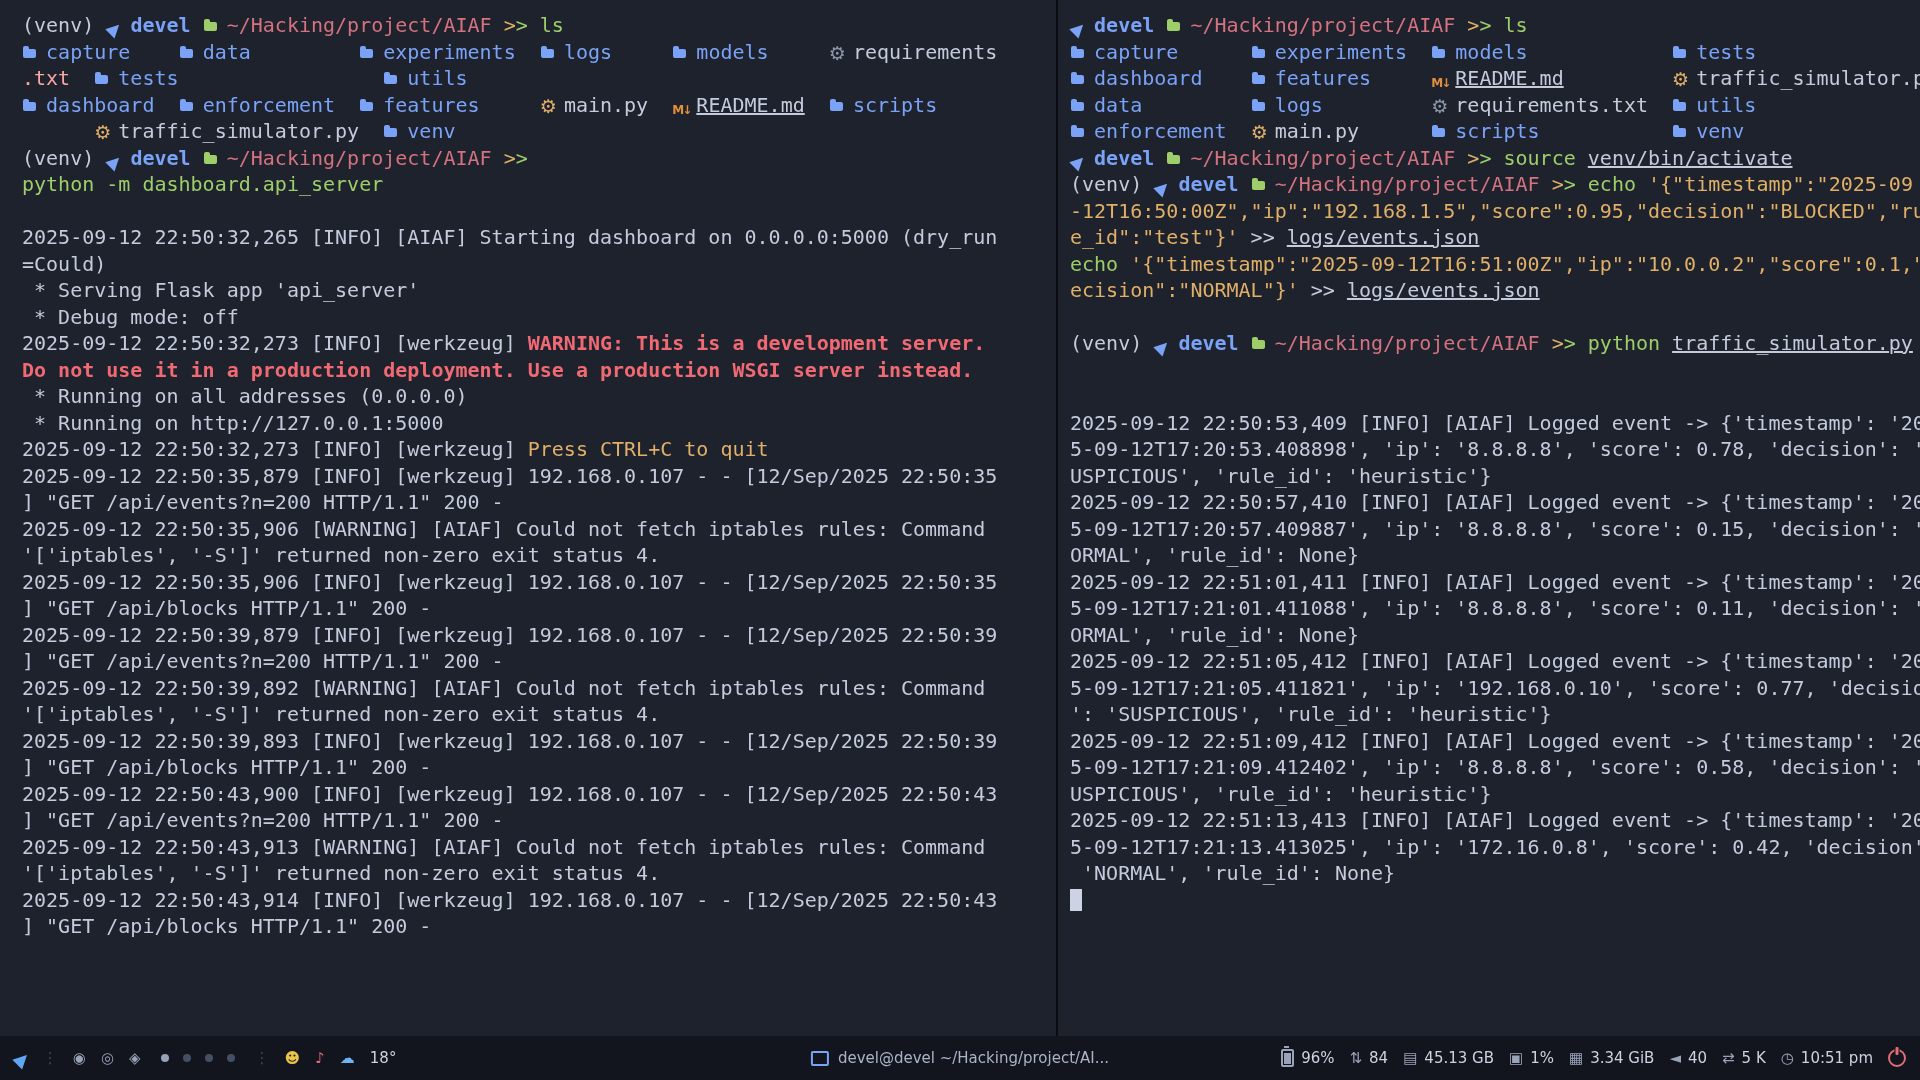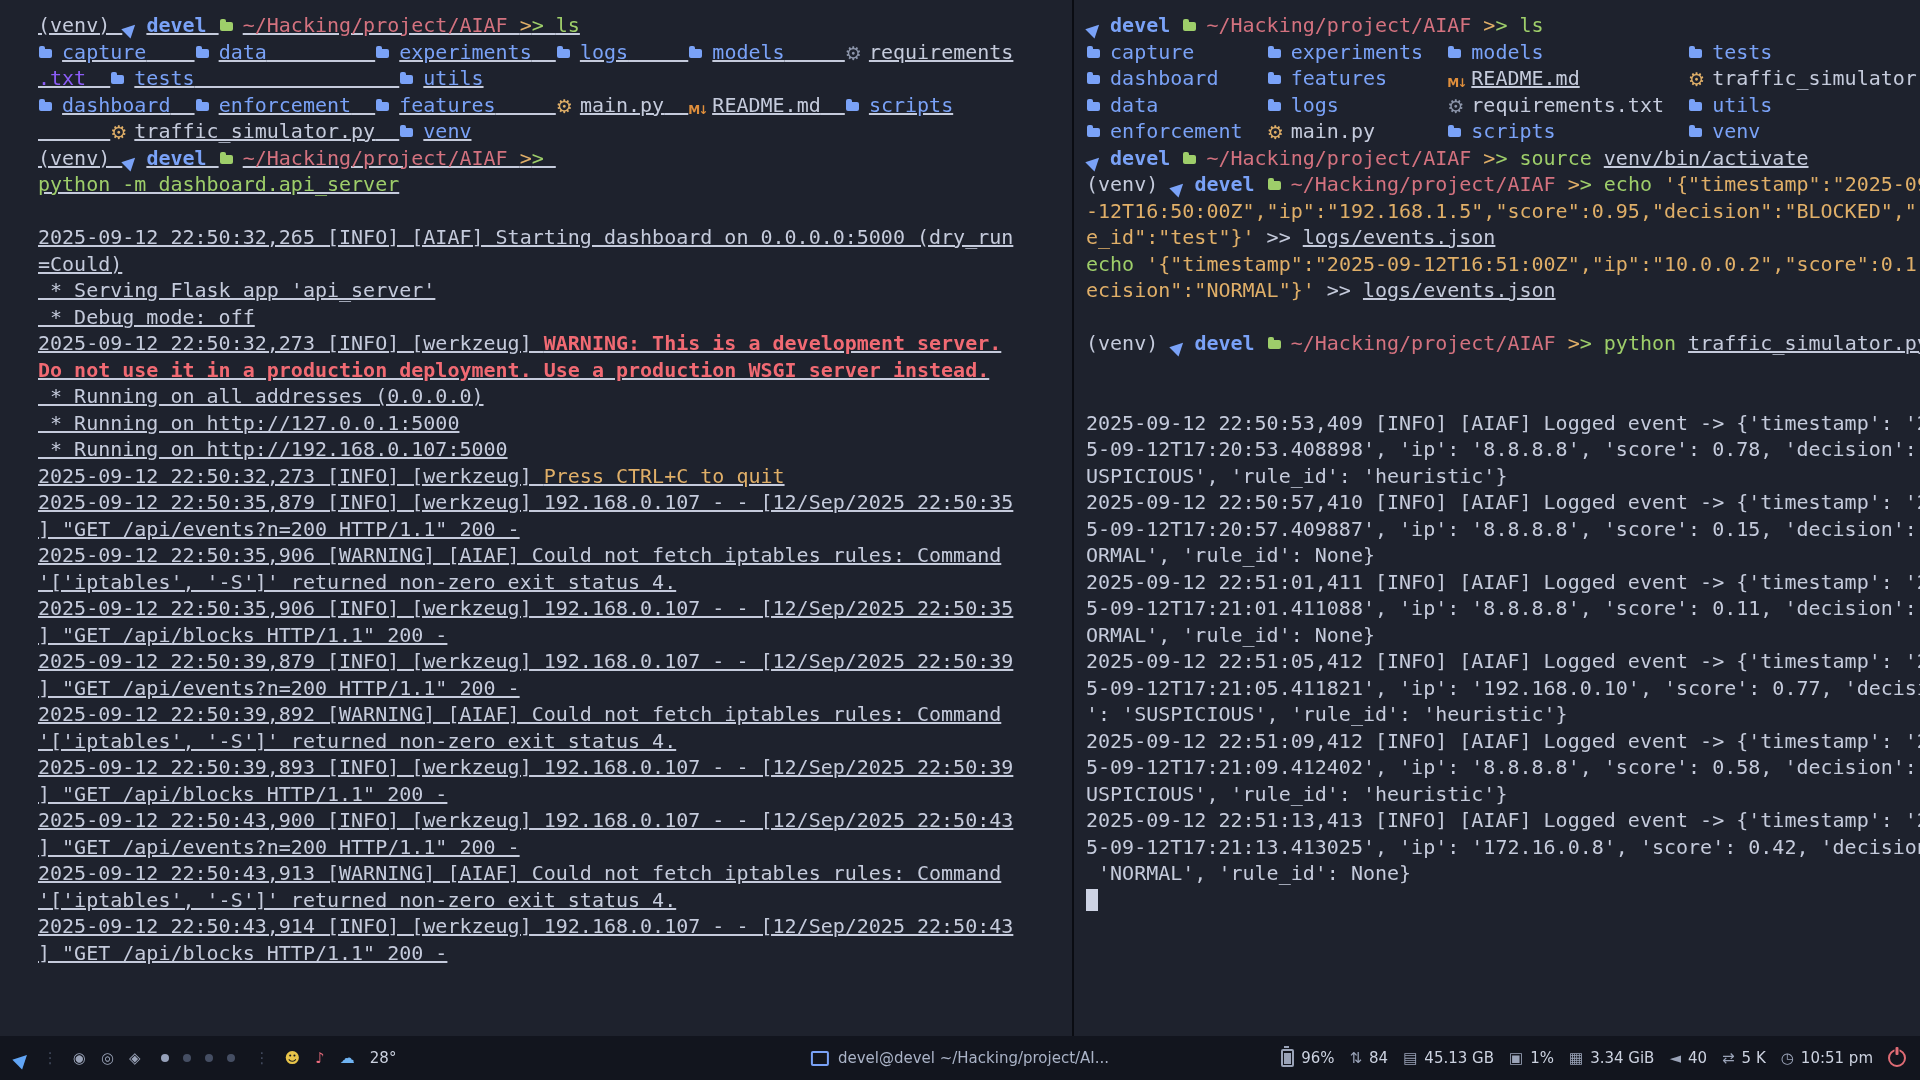--- a/index.html
+++ b/index.html
@@ -1,19 +1,19 @@
 <!DOCTYPE html>
 <html><head>
 <meta charset="utf-8">
 <style>
   html,body{margin:0;padding:0;width:1920px;height:1080px;overflow:hidden;background:#0a0c12;}
   .screen{width:1920px;height:1080px;display:flex;flex-direction:column;}
   .terminals{height:1036px;display:flex;background:#0a0c12;gap:2px;}
   .term{background:#1e222d;overflow:hidden;font-family:"DejaVu Sans Mono",monospace;font-size:20px;line-height:26.5px;color:#c5cbdc;}
-  .term-left{width:1034px;padding:12px 0 0 38px;text-decoration:underline;}
+  .term-left{width:1034px;padding:12px 0 0 22px;}
   .term-right{flex:1;padding:12px 0 0 12px;}
   .tline{height:26.5px;white-space:pre;}
   .ticon{display:inline-block;width:2ch;height:20px;position:relative;vertical-align:-3px;}
   .folder-icon::before{content:"";position:absolute;left:1px;top:7px;width:13px;height:9px;background:currentColor;border-radius:0 2px 2px 2px;}
   .folder-icon::after{content:"";position:absolute;left:1px;top:4px;width:6px;height:3px;background:currentColor;border-radius:2px 2px 0 0;}
   .gear-icon::before{content:"⚙";font-family:"DejaVu Sans",sans-serif;font-size:19px;position:absolute;left:0;top:-2px;}
   .markdown-icon::before{content:"M↓";font-family:"DejaVu Sans",sans-serif;font-size:12px;font-weight:bold;letter-spacing:-2px;position:absolute;left:0;top:2px;}
   .distro-logo-icon::before{content:"▶";font-family:"DejaVu Sans",sans-serif;font-size:17px;position:absolute;left:1px;top:0;display:inline-block;transform:rotate(-45deg);}
   .tcursor{display:inline-block;width:12px;height:22px;background:#cdd3e4;vertical-align:-4px;}
 
@@ -37,35 +37,34 @@
   .power-icon::after{content:"";position:absolute;left:50%;top:-4px;transform:translateX(-50%);width:3px;height:8px;background:#e06c75;border-radius:1px;}
 </style>
 </head>
 <body>
 
 <div class="screen">
   <div class="terminals">
     <div class="term term-left" id="term-left">
         <div class="tline"><span style="color: rgb(197, 203, 220);">(venv) </span><span class="ticon distro-logo-icon" style="color: rgb(122, 162, 247);"></span><span style="color: rgb(122, 162, 247); font-weight: bold;">devel </span><span class="ticon folder-icon" style="color: rgb(158, 206, 106);"></span><span style="color: rgb(212, 114, 127);">~/Hacking/project/AIAF </span><span style="color: rgb(224, 175, 104);">&gt;</span><span style="color: rgb(158, 206, 106);">&gt; </span><span style="color: rgb(158, 206, 106);">ls</span></div>
         <div class="tline"><span class="ticon folder-icon" style="color: rgb(122, 162, 247);"></span><span style="color: rgb(122, 162, 247);">capture</span><span>    </span><span class="ticon folder-icon" style="color: rgb(122, 162, 247);"></span><span style="color: rgb(122, 162, 247);">data</span><span>         </span><span class="ticon folder-icon" style="color: rgb(122, 162, 247);"></span><span style="color: rgb(122, 162, 247);">experiments</span><span>  </span><span class="ticon folder-icon" style="color: rgb(122, 162, 247);"></span><span style="color: rgb(122, 162, 247);">logs</span><span>     </span><span class="ticon folder-icon" style="color: rgb(122, 162, 247);"></span><span style="color: rgb(122, 162, 247);">models</span><span>     </span><span class="ticon gear-icon" style="color: rgb(141, 150, 171);"></span><span style="color: rgb(197, 203, 220);">requirements</span></div>
-        <div class="tline"><span style="color: #8b5cf6; margin-top: 36px;">.txt  </span><span class="ticon folder-icon" style="color: rgb(122, 162, 247);"></span><span style="color: rgb(122, 162, 247);">tests</span><span>                 </span><span class="ticon folder-icon" style="color: rgb(122, 162, 247);"></span><span style="color: rgb(122, 162, 247);">utils</span></div>
+        <div class="tline"><span style="color: #fca5a5; margin-top: 36px;">.txt  </span><span class="ticon folder-icon" style="color: rgb(122, 162, 247);"></span><span style="color: rgb(122, 162, 247);">tests</span><span>                 </span><span class="ticon folder-icon" style="color: rgb(122, 162, 247);"></span><span style="color: rgb(122, 162, 247);">utils</span></div>
         <div class="tline"><span class="ticon folder-icon" style="color: rgb(122, 162, 247);"></span><span style="color: rgb(122, 162, 247);">dashboard</span><span>  </span><span class="ticon folder-icon" style="color: rgb(122, 162, 247);"></span><span style="color: rgb(122, 162, 247);">enforcement</span><span>  </span><span class="ticon folder-icon" style="color: rgb(122, 162, 247);"></span><span style="color: rgb(122, 162, 247);">features</span><span>     </span><span class="ticon gear-icon" style="color: rgb(224, 175, 104);"></span><span style="color: rgb(197, 203, 220);">main.py</span><span>  </span><span class="ticon markdown-icon" style="color: rgb(224, 143, 60);"></span><span style="color: rgb(197, 203, 220); text-decoration: underline;">README.md</span><span>  </span><span class="ticon folder-icon" style="color: rgb(122, 162, 247);"></span><span style="color: rgb(122, 162, 247);">scripts</span></div>
         <div class="tline"><span>      </span><span class="ticon gear-icon" style="color: rgb(224, 175, 104);"></span><span style="color: rgb(197, 203, 220);">traffic_simulator.py</span><span>  </span><span class="ticon folder-icon" style="color: rgb(122, 162, 247);"></span><span style="color: rgb(122, 162, 247);">venv</span></div>
         <div class="tline"><span style="color: rgb(197, 203, 220);">(venv) </span><span class="ticon distro-logo-icon" style="color: rgb(122, 162, 247);"></span><span style="color: rgb(122, 162, 247); font-weight: bold;">devel </span><span class="ticon folder-icon" style="color: rgb(158, 206, 106);"></span><span style="color: rgb(212, 114, 127);">~/Hacking/project/AIAF </span><span style="color: rgb(224, 175, 104);">&gt;</span><span style="color: rgb(158, 206, 106);">&gt; </span></div>
         <div class="tline"><span style="color: rgb(158, 206, 106); text-align: center;">python -m dashboard.api_server</span></div>
         <div class="tline"></div>
         <div class="tline"><span>2025-09-12 22:50:32,265 [INFO] [AIAF] Starting dashboard on 0.0.0.0:5000 (dry_run</span></div>
         <div class="tline"><span>=Could)</span></div>
         <div class="tline"><span> * Serving Flask app 'api_server'</span></div>
         <div class="tline"><span> * Debug mode: off</span></div>
         <div class="tline"><span>2025-09-12 22:50:32,273 [INFO] [werkzeug] </span><span style="color: rgb(241, 106, 115); font-weight: bold;">WARNING: This is a development server.</span></div>
         <div class="tline"><span style="color: rgb(241, 106, 115); font-weight: bold;">Do not use it in a production deployment. Use a production WSGI server instead.</span></div>
         <div class="tline"><span> * Running on all addresses (0.0.0.0)</span></div>
         <div class="tline"><span> * Running on http://127.0.0.1:5000</span></div>
-        <div class="tline"><span> * Running on http://192.168.0.107:5000</span></div>
         <div class="tline"><span>2025-09-12 22:50:32,273 [INFO] [werkzeug] </span><span style="color: rgb(224, 175, 104);">Press CTRL+C to quit</span></div>
         <div class="tline"><span>2025-09-12 22:50:35,879 [INFO] [werkzeug] 192.168.0.107 - - [12/Sep/2025 22:50:35</span></div>
         <div class="tline"><span>] "GET /api/events?n=200 HTTP/1.1" 200 -</span></div>
         <div class="tline"><span>2025-09-12 22:50:35,906 [WARNING] [AIAF] Could not fetch iptables rules: Command</span></div>
         <div class="tline"><span>'['iptables', '-S']' returned non-zero exit status 4.</span></div>
         <div class="tline"><span>2025-09-12 22:50:35,906 [INFO] [werkzeug] 192.168.0.107 - - [12/Sep/2025 22:50:35</span></div>
         <div class="tline"><span>] "GET /api/blocks HTTP/1.1" 200 -</span></div>
         <div class="tline"><span>2025-09-12 22:50:39,879 [INFO] [werkzeug] 192.168.0.107 - - [12/Sep/2025 22:50:39</span></div>
         <div class="tline"><span>] "GET /api/events?n=200 HTTP/1.1" 200 -</span></div>
         <div class="tline"><span>2025-09-12 22:50:39,892 [WARNING] [AIAF] Could not fetch iptables rules: Command</span></div>
@@ -127,21 +126,21 @@
         <div class="wsdots">
           <span class="wsdot active"></span>
           <span class="wsdot"></span>
           <span class="wsdot"></span>
           <span class="wsdot"></span>
         </div>
         <span class="bsep">⋮</span>
         <span class="bicon" style="color: rgb(232, 196, 74);">☻</span>
         <span class="bicon" style="color: rgb(239, 109, 126);">♪</span>
         <span class="bicon" style="color: rgb(111, 179, 242);">☁</span>
-        <span class="bval">28°</span>
+        <span class="bval">18°</span>
       </div>
     <div class="bar-center">
       <span class="window-icon"></span>
       <span>devel@devel ~/Hacking/project/AI...</span>
     </div>
     <div class="bar-right" id="bar-right">
         <div class="bmod">
           <span class="battery-icon"></span>
           <span class="bval">96%</span>
         </div>

